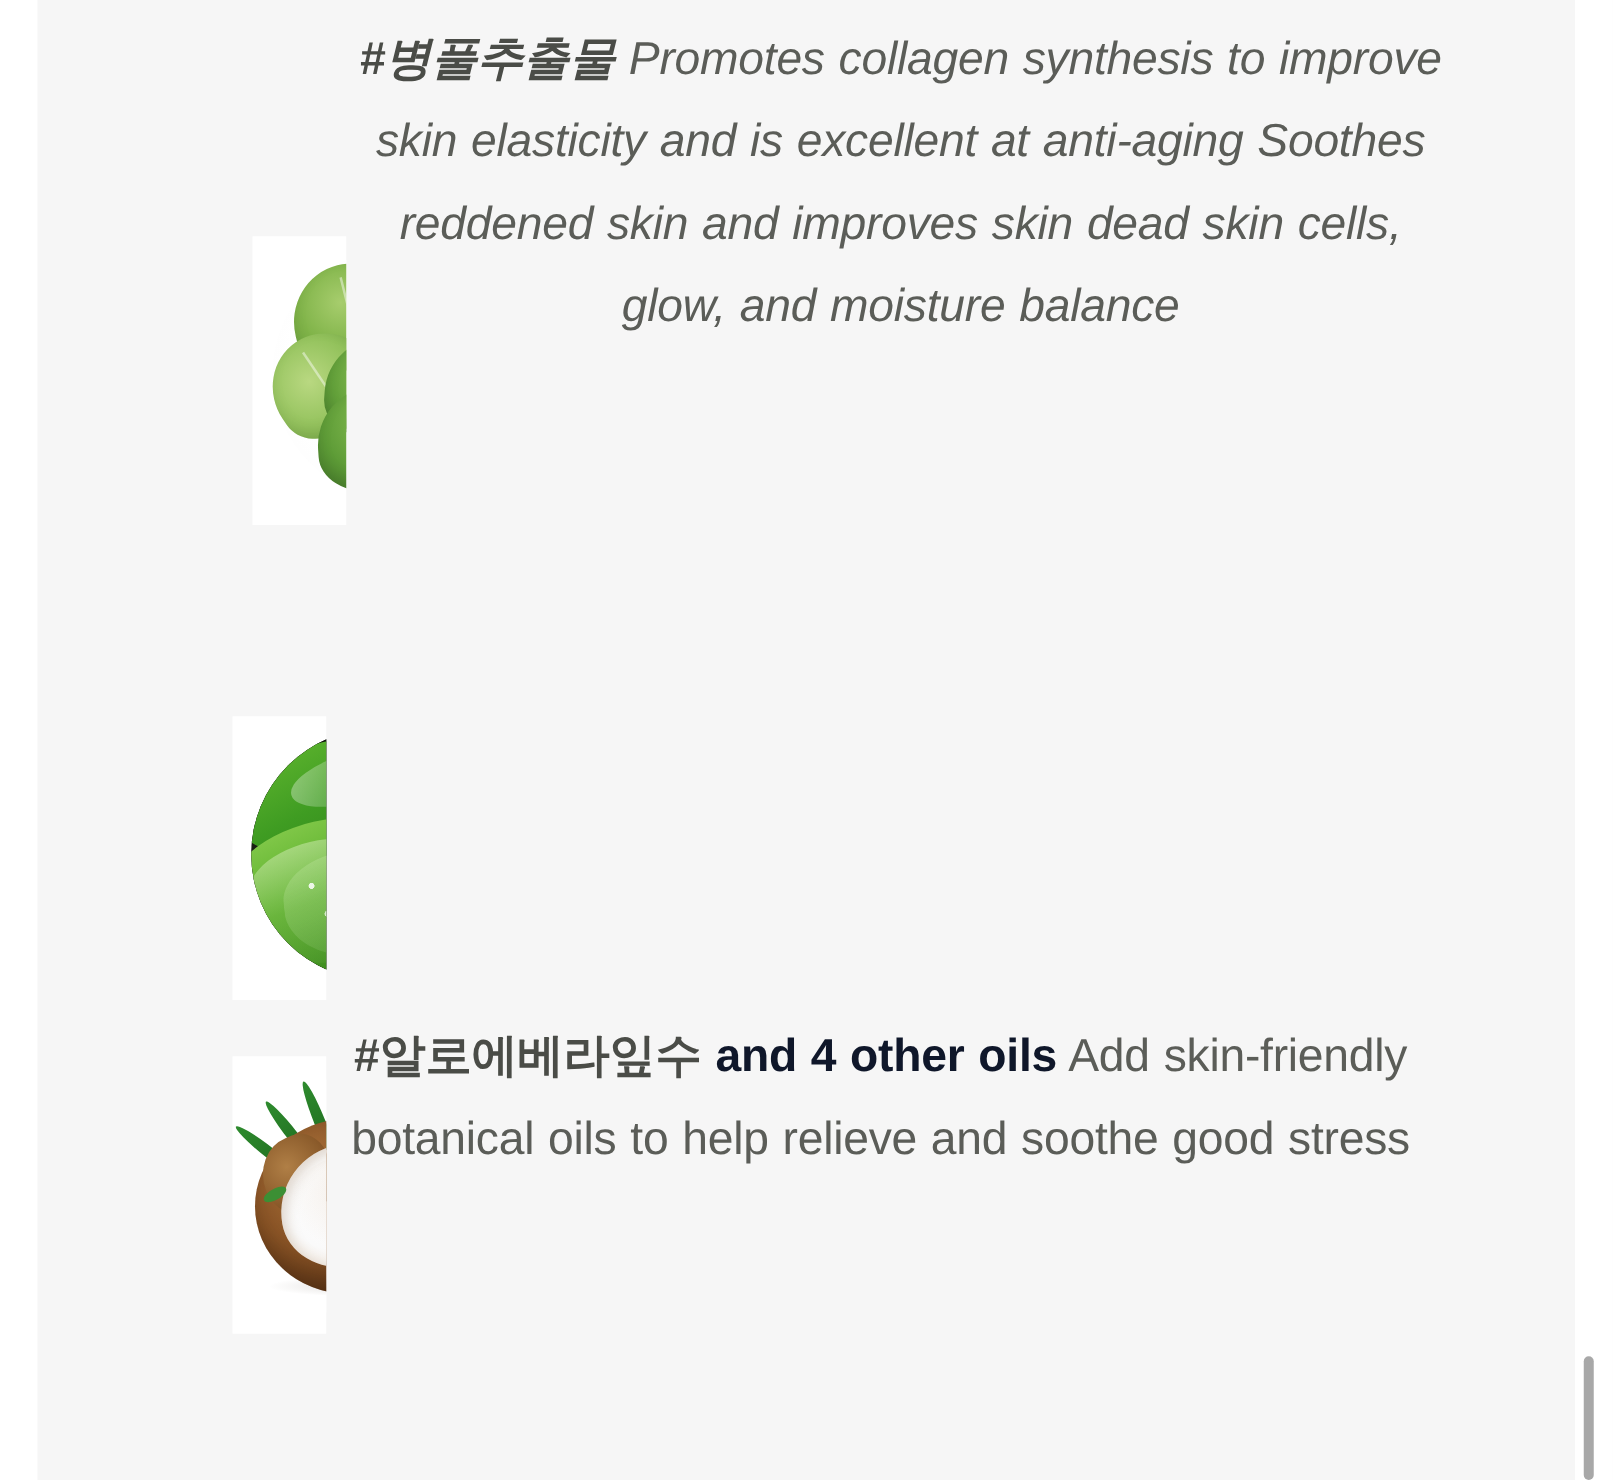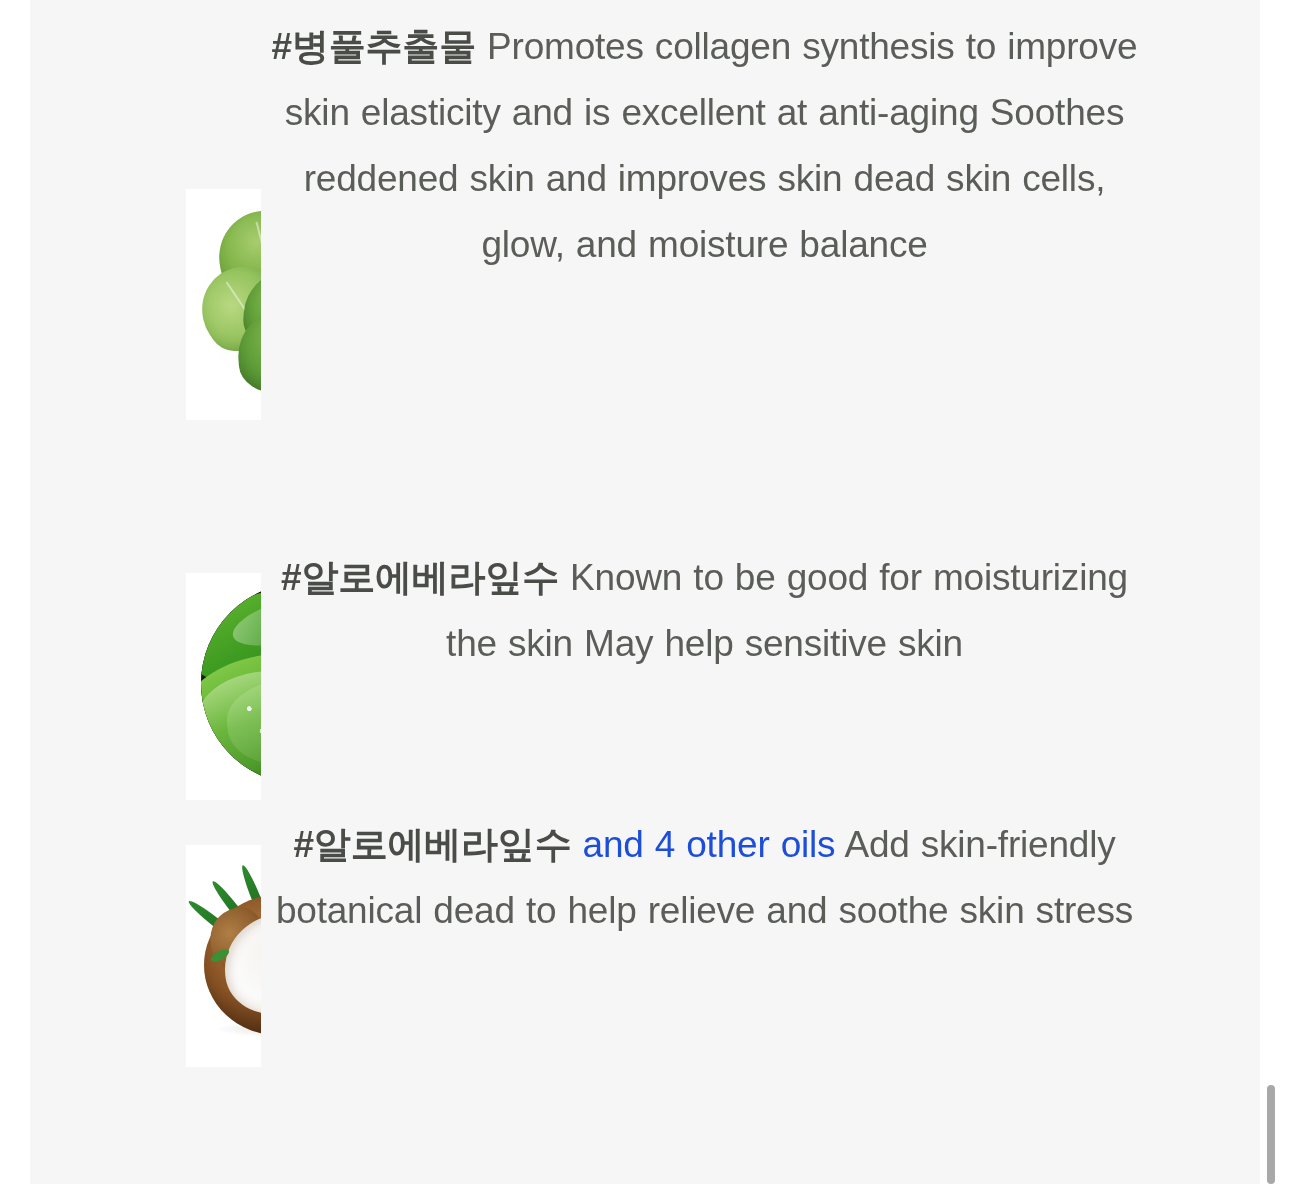--- a/index.html
+++ b/index.html
@@ -21,21 +21,21 @@
     background:#f6f6f6;
   }
   .ingredient-list{
     position:absolute; left:0; top:0; width:1230px; height:1184px;
   }
   .ingredient-row{
     position:absolute;
     display:flex;
     align-items:flex-start;
   }
-  .row-1{ left:0px;  top:14px;  width:1230px; }
+  .row-1{ left:16px;  top:14px;  width:1230px;font-style:italic; }
   .row-2{ left:0px;  top:545px; width:1230px; }
   .row-3{ left:0px;  top:812px; width:1230px; }
 
   .thumb{
     flex:0 0 auto;
     width:231px;
     position:relative;
     overflow:hidden;
   }
   .thumb-1{ height:420px; }
@@ -64,22 +64,22 @@
     line-height:66px;
     color:#5b5d58;
     letter-spacing:-0.2px;
     word-spacing:1px;
   }
   .ingredient-text .tag{
     font-weight:bold;
     color:#4a4c47;
   }
   .ingredient-text .tag-en{
-    font-weight:normal;
-    color:#1d4ed8;
+    font-weight:bold;
+    color:#0f172a;
     margin-top:13px;
   }
 
   
   .art{ position:absolute; inset:0; }
 
   
   .centella-bg{
     position:absolute; left:16px; top:10px;
     width:200px; height:200px; border-radius:50%;
@@ -269,23 +269,20 @@
                 <div class="aloe-dark"></div>
                 <div class="aloe-slab aloe-top"></div>
 
                 <div class="aloe-slab aloe-big"></div>
                 <div class="aloe-pulp"></div>
                 <div class="aloe-gloss"></div>
               </div>
             </div>
           </div>
         </div>
-        <div class="text-col">
-          <p class="ingredient-text"><span class="tag">#알로에베라잎수</span><span class="tag-en"></span><span> Known to be good for moisturizing the skin May help sensitive skin</span></p>
-        </div>
       </div>
 
       <div class="ingredient-row row-3">
         <div class="thumb thumb-3">
           <div class="thumb-img">
             <div class="art">
               <div class="coco-bg"></div>
               <div class="palm-blade pb1"></div>
               <div class="palm-blade pb2"></div>
               <div class="palm-blade pb3"></div>
@@ -294,21 +291,21 @@
               <div class="coco-outer">
                 <div class="coco-husk"></div>
                 <div class="coco-flesh"></div>
                 <div class="coco-inner-shadow"></div>
               </div>
               <div class="tiny-leaf"></div>
             </div>
           </div>
         </div>
         <div class="text-col">
-          <p class="ingredient-text"><span class="tag">#알로에베라잎수</span><span class="tag-en"> and 4 other oils</span><span> Add skin-friendly botanical dead to help relieve and soothe skin stress</span></p>
+          <p class="ingredient-text"><span class="tag">#알로에베라잎수</span><span class="tag-en"> and 4 other oils</span><span> Add skin-friendly botanical oils to help relieve and soothe good stress</span></p>
         </div>
       </div>
 
     </div>
   </div>
 
   <div class="scrollbar-track">
     <div class="scrollbar-thumb"></div>
   </div>
 

